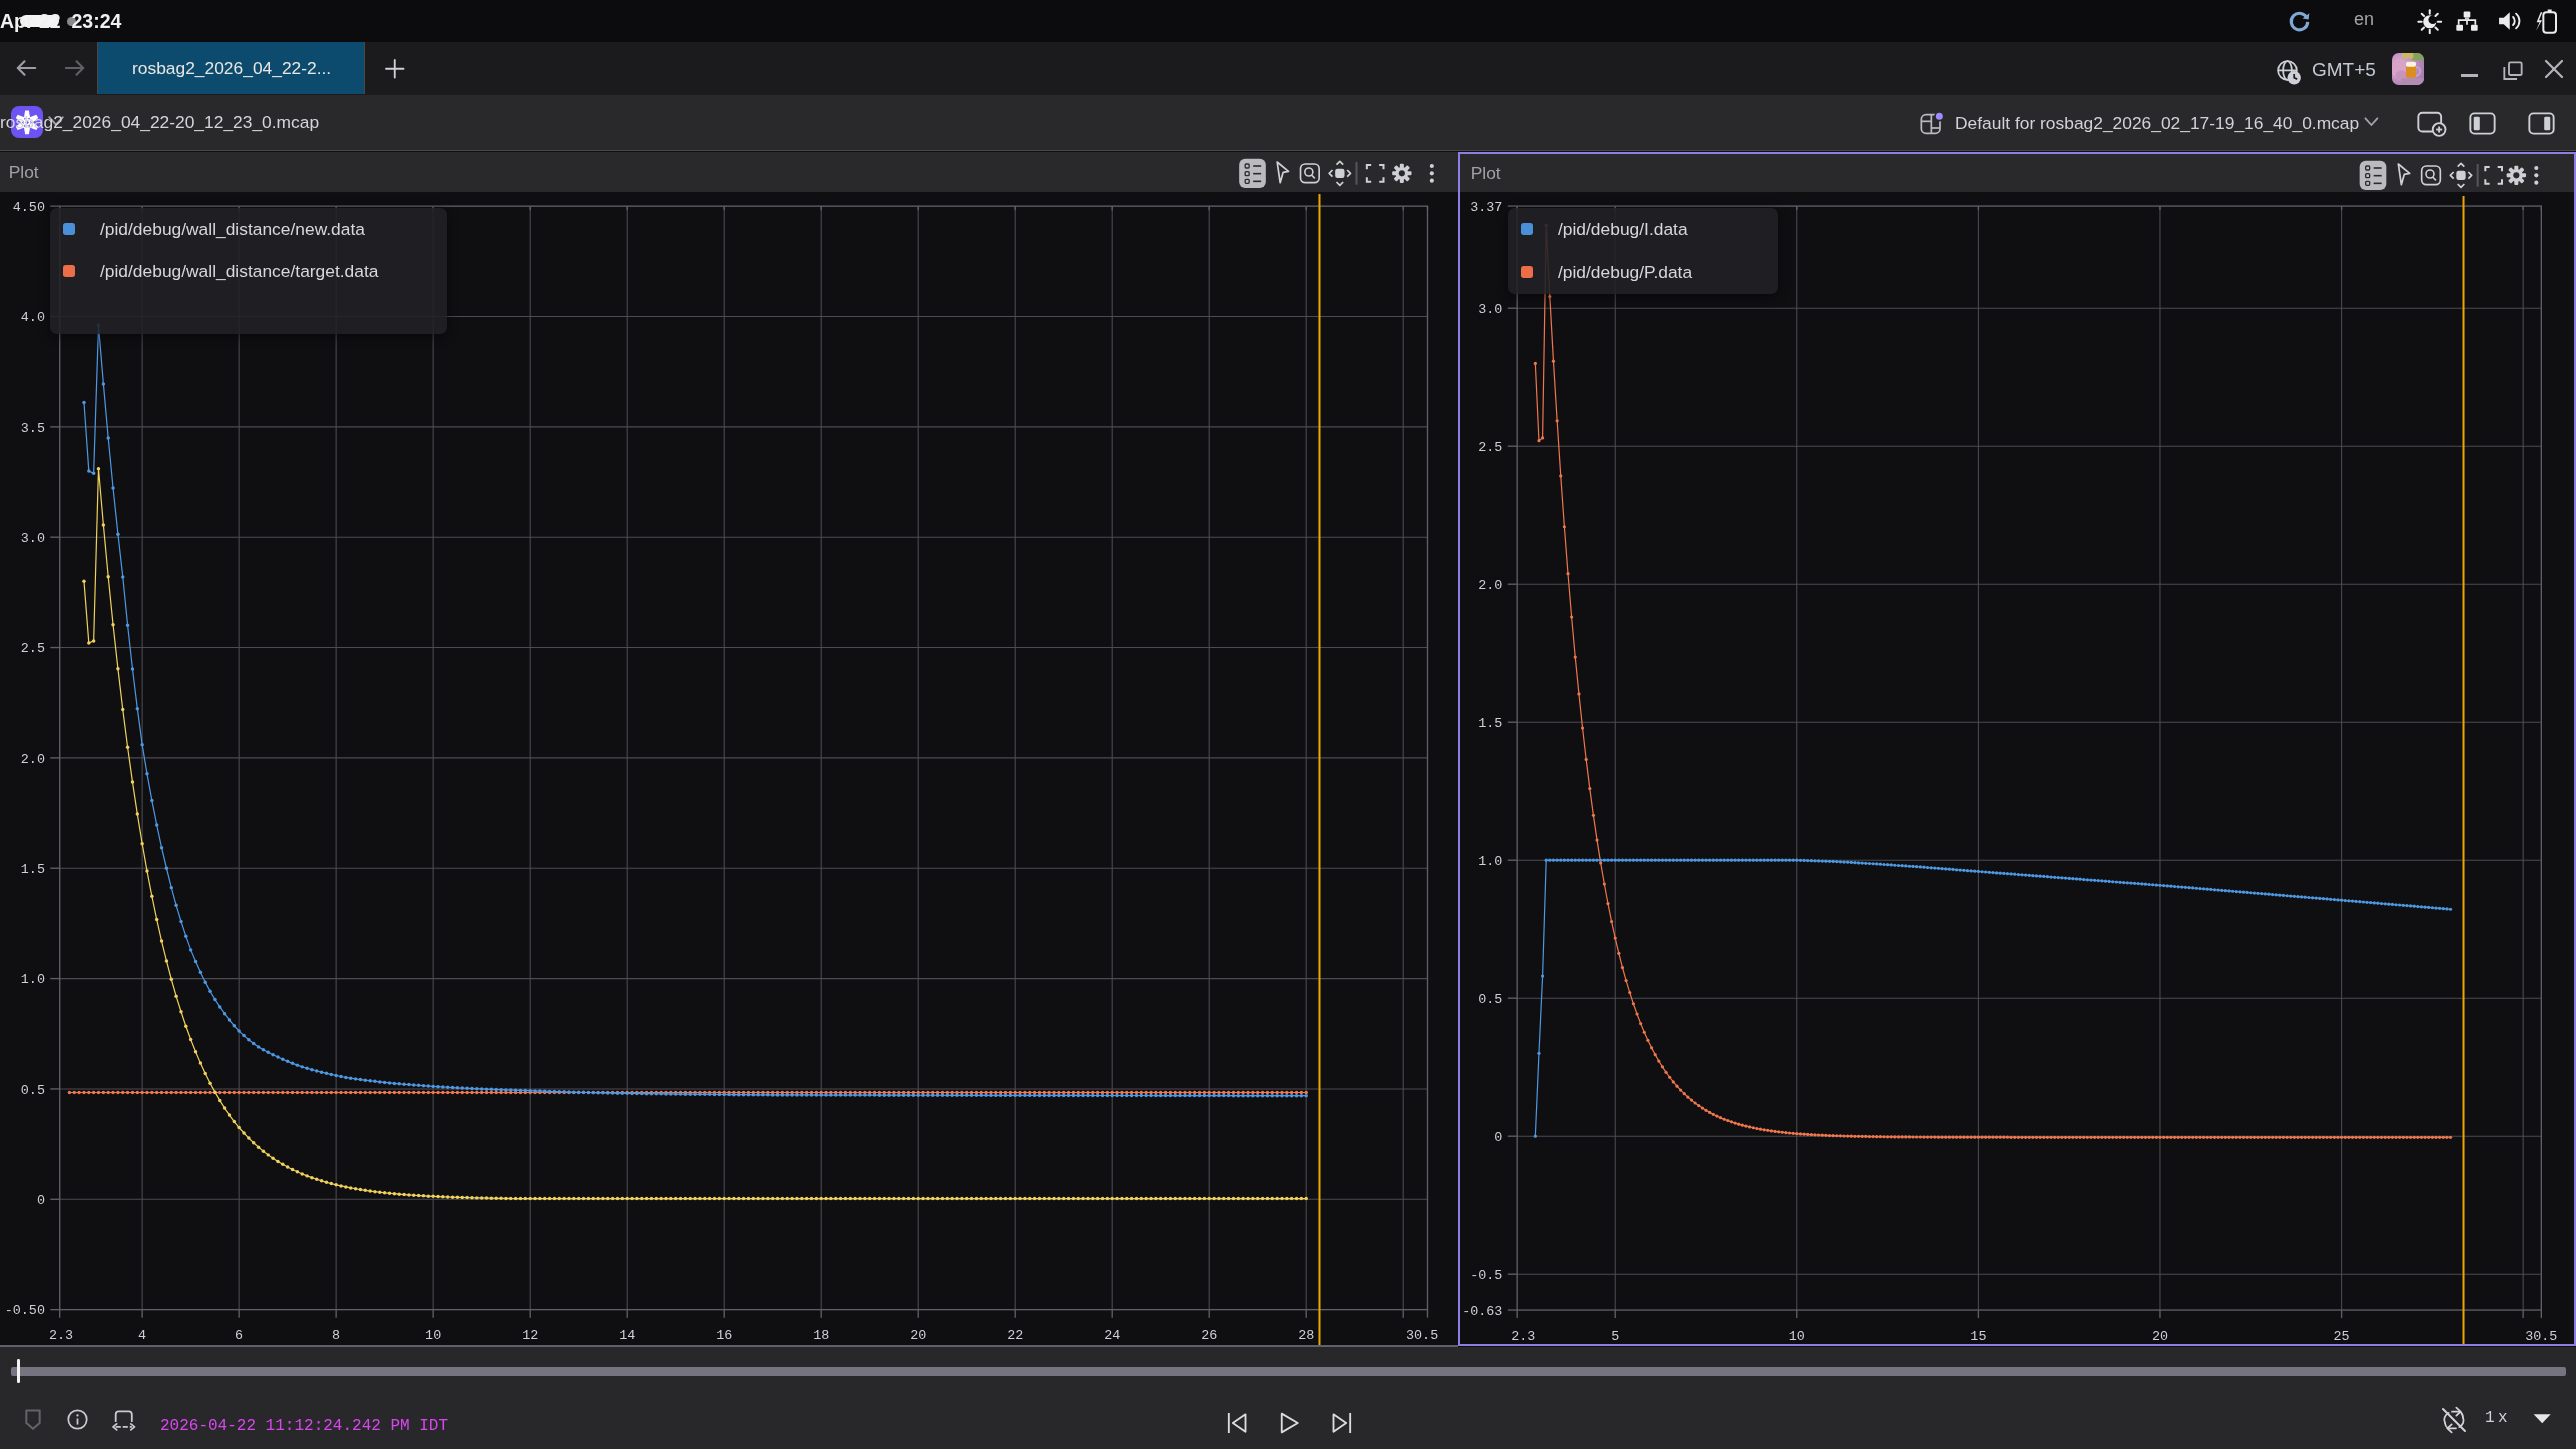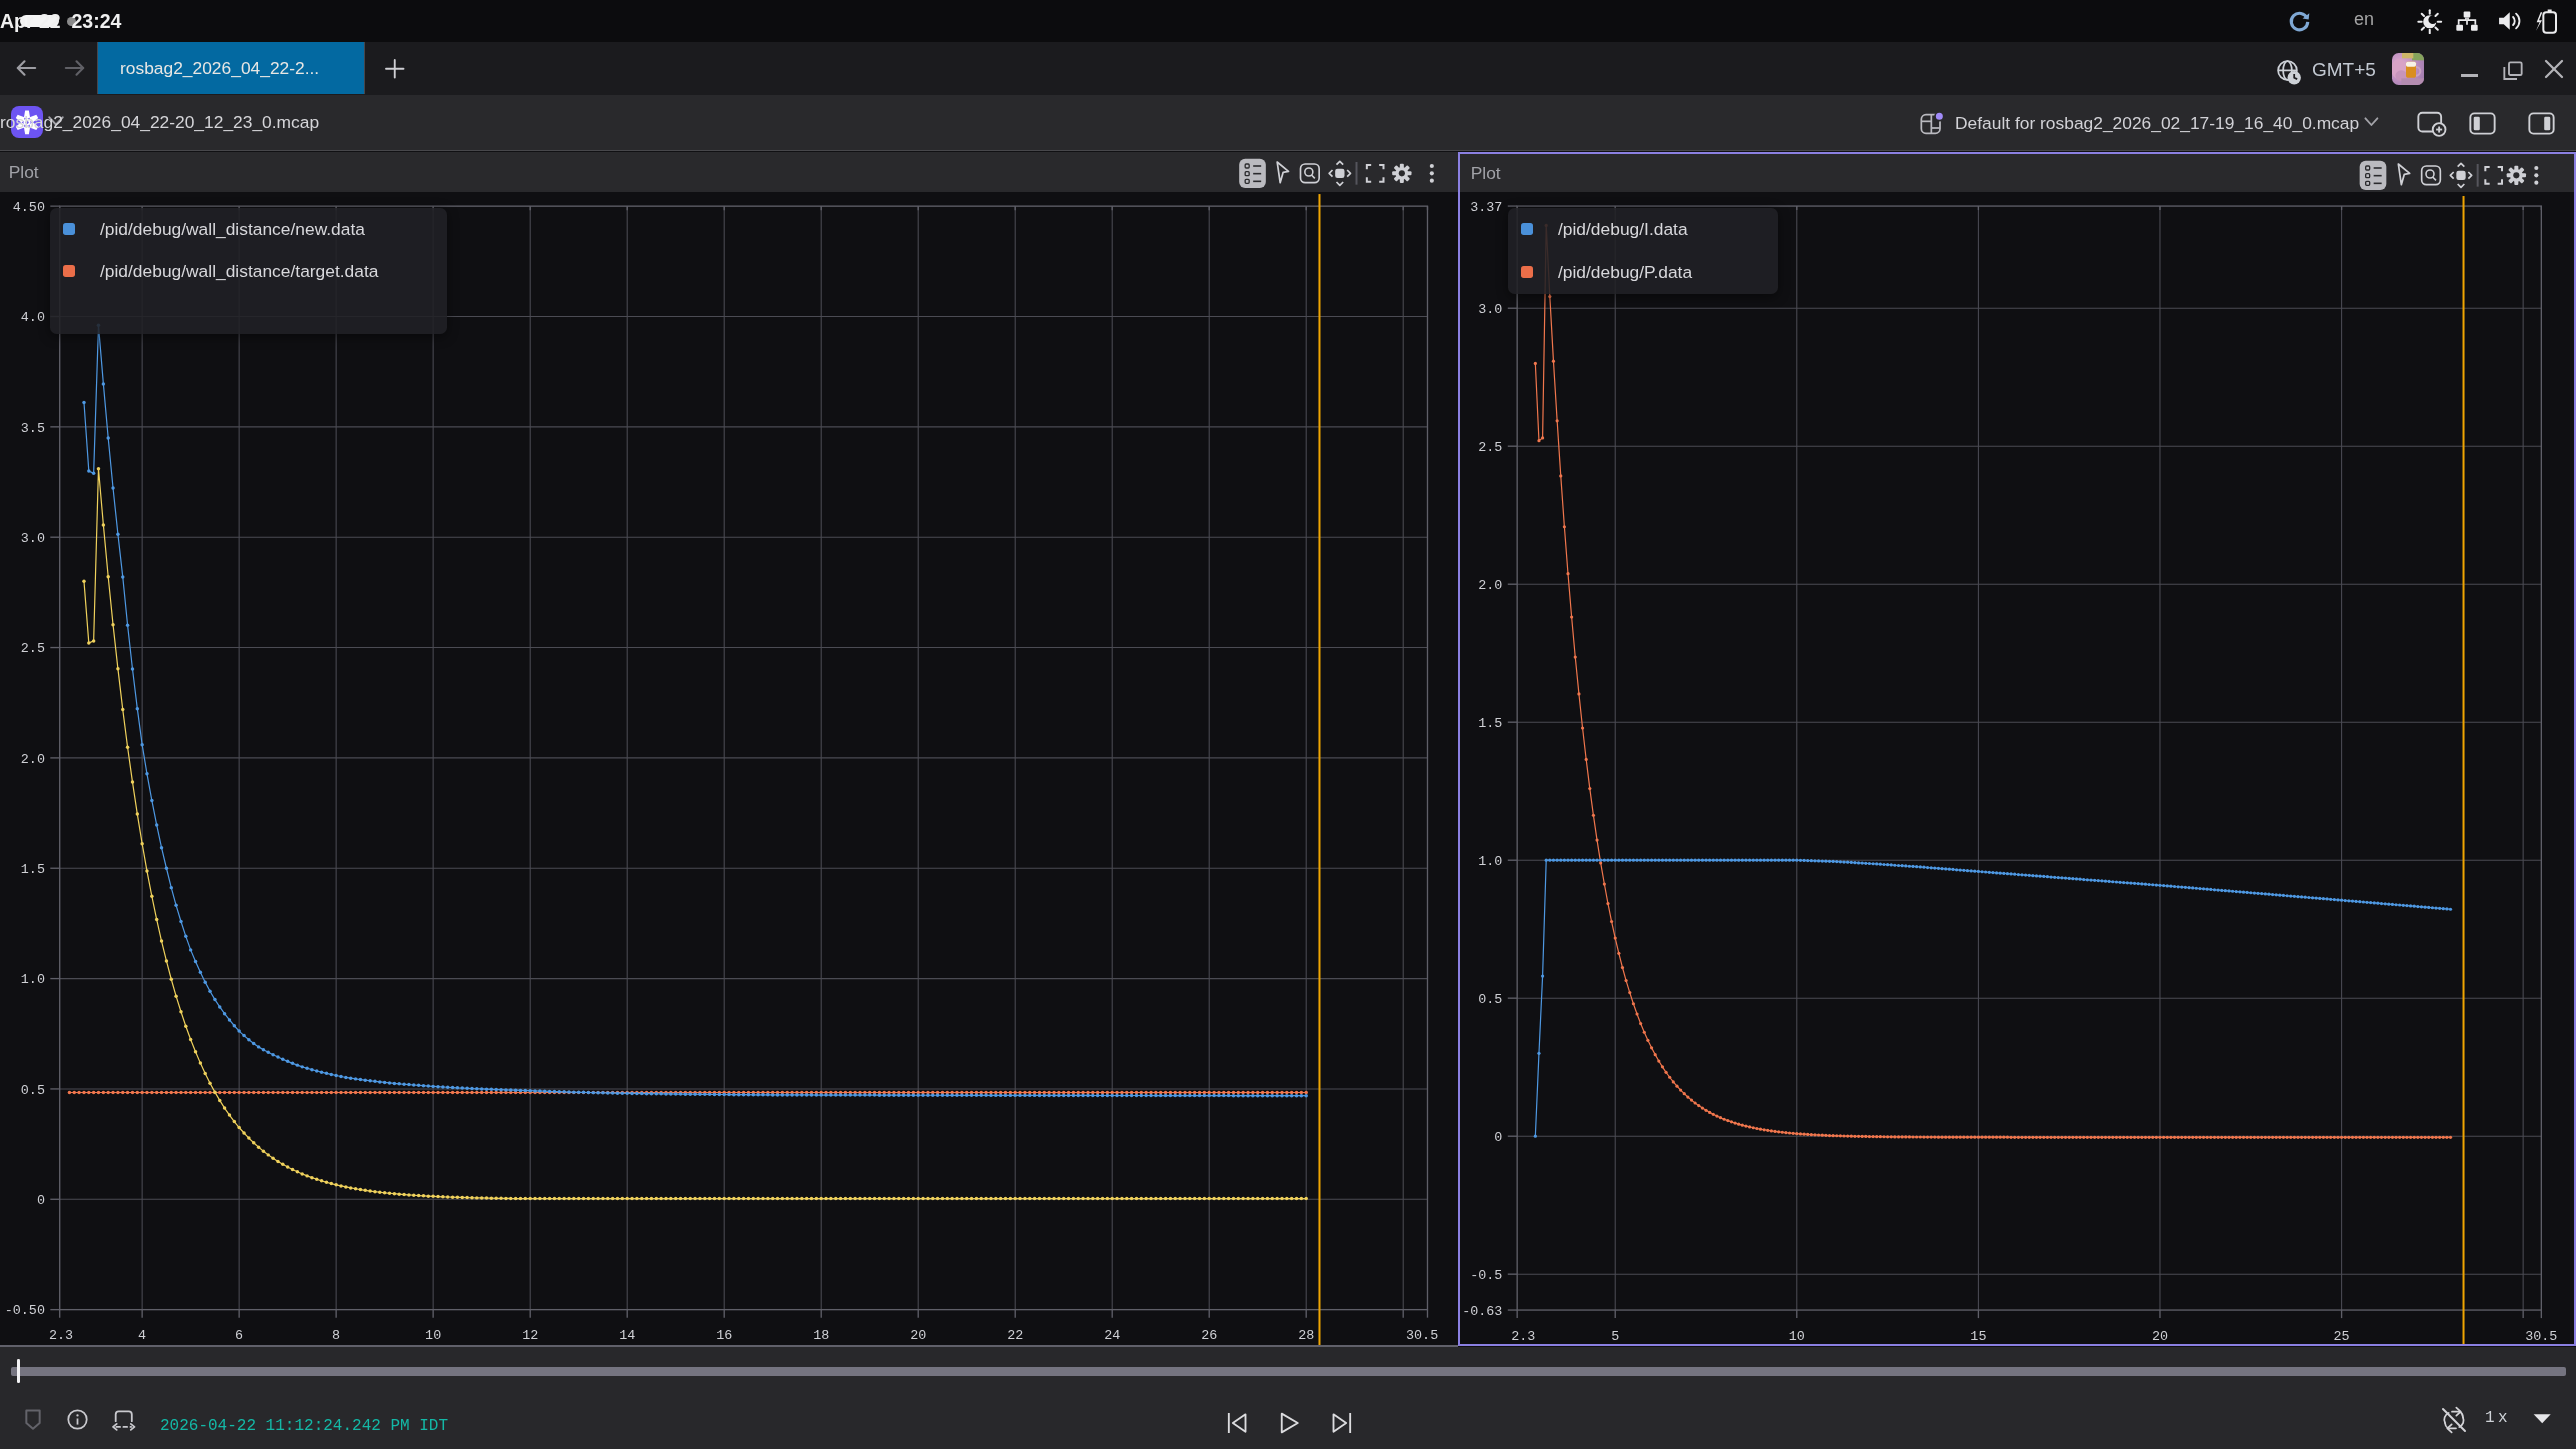--- a/index.html
+++ b/index.html
@@ -1,20 +1,20 @@
 <!DOCTYPE html>
 <html style="font-size:10.7px"><head><meta charset="utf-8">
 <style>
 *{margin:0;padding:0;box-sizing:border-box}
 html,body{width:2576px;height:1449px;background:#101013;overflow:hidden;font-family:"Liberation Sans",sans-serif}
 .abs{position:absolute}
 #topbar{position:absolute;left:0;top:0;width:2576px;height:42px;background:#0c0c0e;color:#f2f2f2}
 #tabbar{position:absolute;left:0;top:42px;width:2576px;height:54px;background:#1b1b1e;border-bottom:1.3px solid #3e3e43}
 #toolbar{position:absolute;left:0;top:95px;width:2576px;height:56px;background:#29292c;border-bottom:1.3px solid #47474b}
-.tab{position:absolute;left:97px;top:0;width:268px;height:52px;background:#0369a1;border-left:1px solid #47474c;border-right:1px solid #47474c;color:#e9e7e4;font-size:17.4px;display:flex;align-items:center;justify-content:flex-start;padding-left:22px}
+.tab{position:absolute;left:97px;top:0;width:268px;height:52px;background:#0c4a6e;border-left:1px solid #47474c;border-right:1px solid #47474c;color:#e9e7e4;font-size:17.4px;display:flex;align-items:center;justify-content:flex-start;padding-left:34px}
 #panelL{position:absolute;left:0;top:152px;width:1458px;height:1195px;background:#0f0f12;border-bottom:2.7px solid #60606a;overflow:hidden}
 #panelR{position:absolute;left:1458px;top:152px;width:1118px;height:1194px;background:#0f0f12;border:2px solid #8b80e2;overflow:hidden}
 .phead{position:absolute;left:0;top:0;width:100%;height:40px;background:#29292c}
 .ptitle{position:absolute;left:8.7px;top:10px;font-size:17.4px;color:#a1a2a8}
 #playbar{position:absolute;left:0;top:1347px;width:2576px;height:102px;background:#28282b}
 .mono{font-family:"Liberation Mono",monospace}
 .legend{position:absolute;background:rgba(33,33,37,0.88);border-radius:6.7px;box-shadow:0 2.7px 12px rgba(0,0,0,0.45)}
 .lrow{position:absolute;left:0;width:100%;height:42px}
 .lsq{position:absolute;left:13.4px;top:15.4px;width:11.4px;height:11.4px;border-radius:2.7px}
 .ltx{position:absolute;left:50px;top:11.4px;font-size:17.4px;color:#d8d8dc;white-space:pre}
@@ -1737,21 +1737,21 @@
    <circle cx="15.5" cy="15.5" r="13.6"></circle>
    <circle cx="15.5" cy="9.5" r="1.7" fill="#c9c9ce" stroke="none"></circle>
    <line x1="15.5" y1="14" x2="15.5" y2="23"></line>
  </svg>
  <svg class="abs" style="left:111px;top:62px" width="25.5" height="23" viewBox="0 0 38 34" fill="none" stroke="#c9c9ce" stroke-width="2.7" stroke-linejoin="round" stroke-linecap="round">
    <path d="M7 18 L7 8 Q7 3.5 11.5 3.5 L26.5 3.5 Q31 3.5 31 8 L31 18"></path>
    <path d="M8.5 22 L3 26.5 L8.5 31"></path>
    <path d="M29.5 22 L35 26.5 L29.5 31"></path>
    <path d="M8 26.5 L30 26.5" stroke-dasharray="5.5 5"></path>
  </svg>
- <div class="abs mono" style="left:160px;top:70px;font-size:16px;color:#14b8a6">2026-04-22 11:12:24.242 PM IDT</div>
+ <div class="abs mono" style="left:160px;top:70px;font-size:16px;color:#d946ef">2026-04-22 11:12:24.242 PM IDT</div>
  <svg class="abs" style="left:1226px;top:64px" width="23" height="24" viewBox="0 0 34 36" fill="none" stroke="#dcdcdf" stroke-width="2.8" stroke-linejoin="round">
    <line x1="4" y1="3" x2="4" y2="33"></line>
    <path d="M29 5 L10 18 L29 31 Z"></path>
  </svg>
  <svg class="abs" style="left:1279px;top:64px" width="21.5" height="24" viewBox="0 0 32 36" fill="none" stroke="#dcdcdf" stroke-width="2.8" stroke-linejoin="round">
    <path d="M4 4 L28 18 L4 32 Z"></path>
  </svg>
  <svg class="abs" style="left:1330px;top:64px" width="23" height="24" viewBox="0 0 34 36" fill="none" stroke="#dcdcdf" stroke-width="2.8" stroke-linejoin="round">
    <path d="M5 5 L24 18 L5 31 Z"></path>
    <line x1="30" y1="3" x2="30" y2="33"></line>

